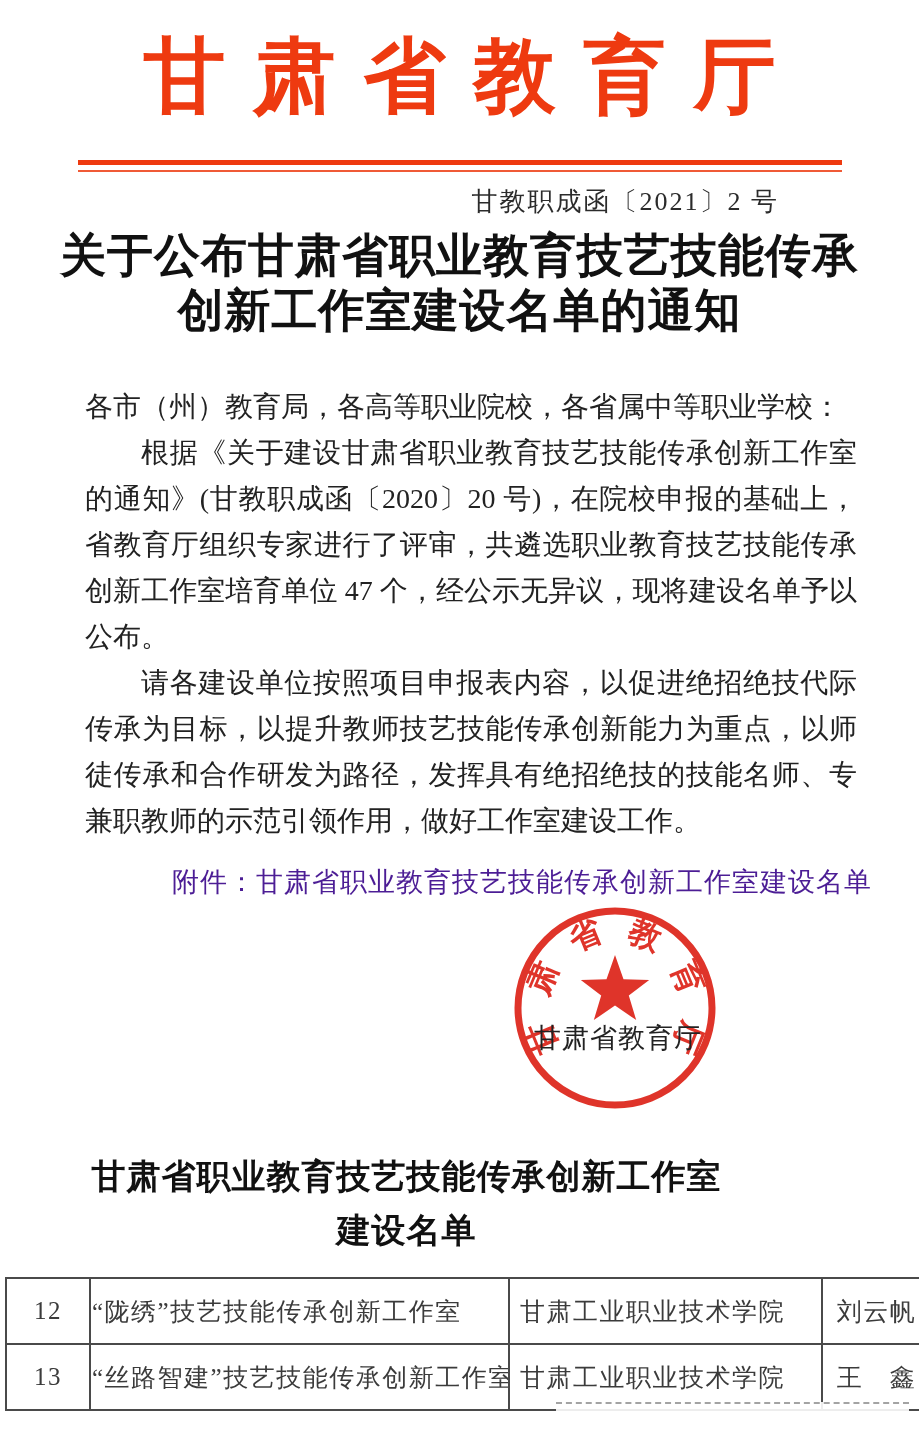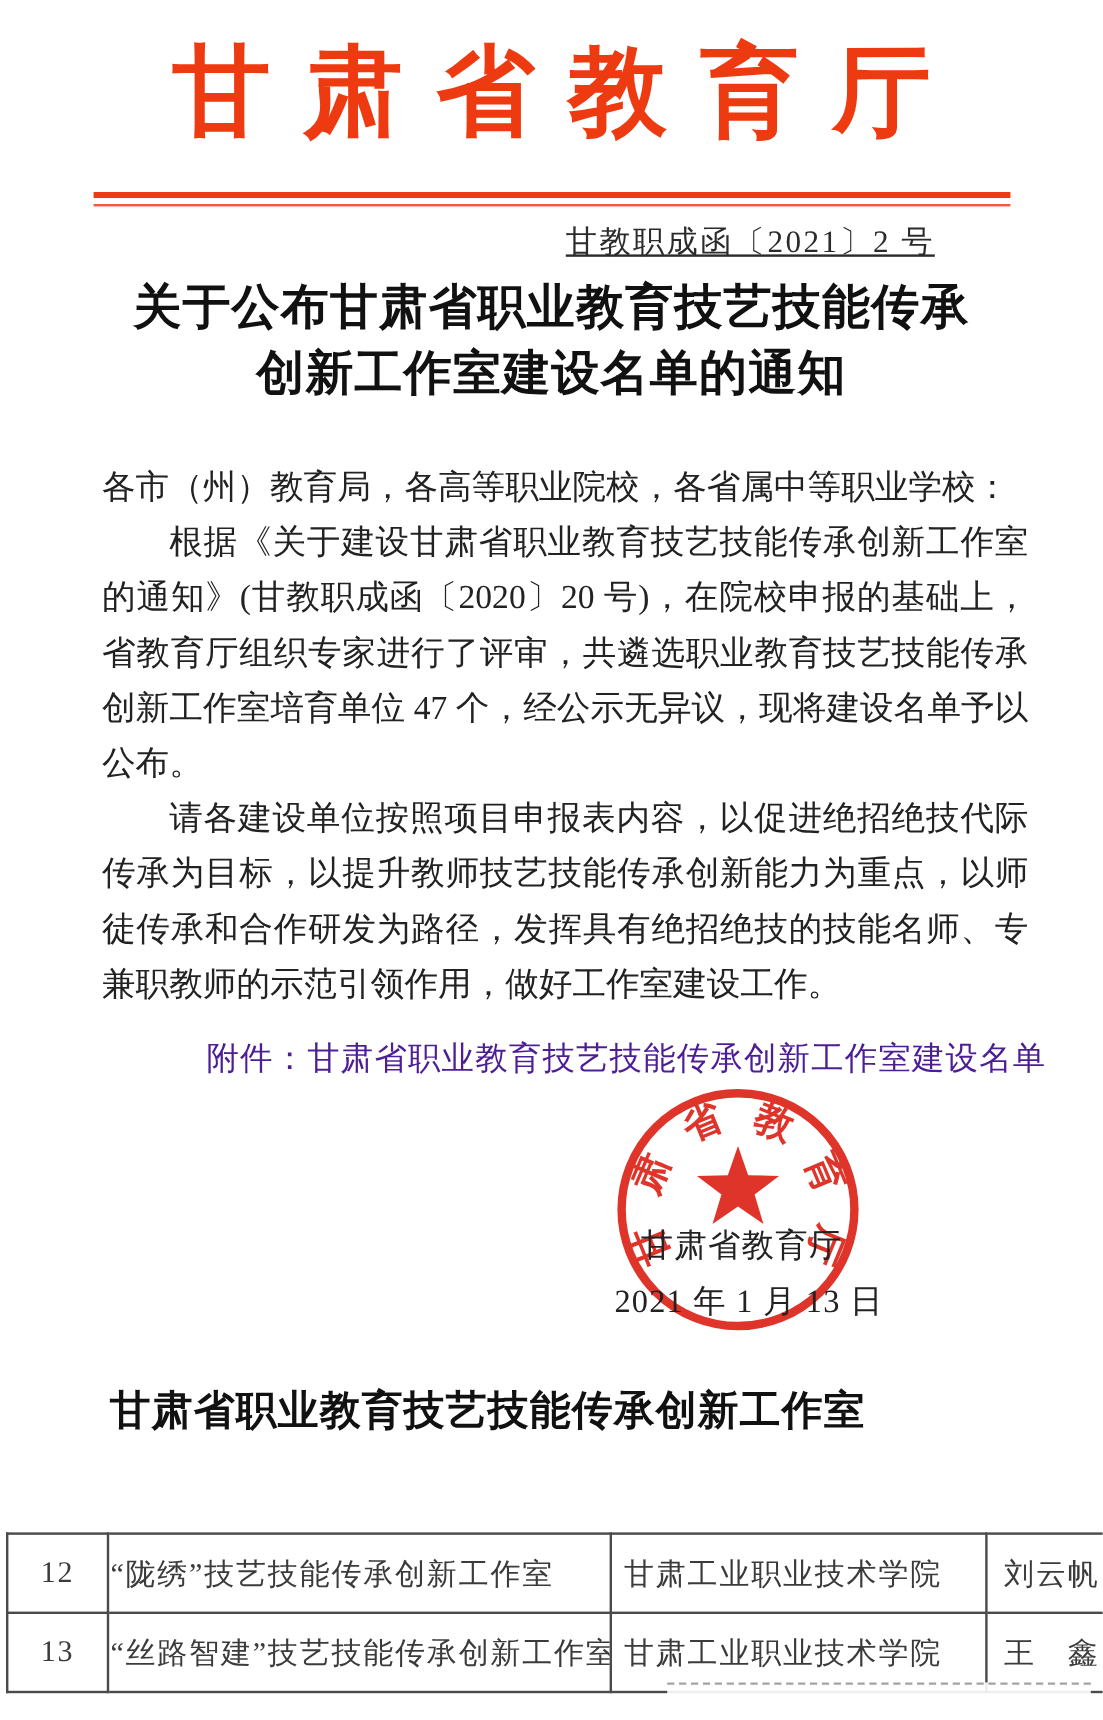--- a/index.html
+++ b/index.html
@@ -35,30 +35,29 @@
     top: 170px; left: 78px; width: 764px; height: 2px;
     background: #f05a36;
   }
   .doc-number {
     position: absolute;
     top: 184px; right: 140px;
     font-size: 26px;
     color: #2b2b2b;
     letter-spacing: 2px;
     white-space: nowrap;
-    text-decoration: underline;
   }
 
   
   .notice-title {
     position: absolute;
     top: 228px; left: 0; width: 919px;
     text-align: center;
     font-weight: bold;
-    font-size: 40px;
+    font-size: 46px;
     line-height: 55px;
     color: #111;
     letter-spacing: 1px;
   }
 
   
   .body-block {
     position: absolute;
     top: 370px; left: 85px; width: 772px;
     font-size: 28px;
@@ -172,24 +171,24 @@
     <polygon points="107,54 115.5,78.3 141.2,78.9 120.8,94.5 128.2,119.1 107,104.5 85.8,119.1 93.2,94.5 72.8,78.9 98.5,78.3" fill="#dd2318"></polygon>
     <defs>
       <path id="sealArc" d="M 53 148.3 A 68 68 0 1 1 161 148.3" fill="none"></path>
     </defs>
     <text font-size="32" fill="#dd2318" font-weight="bold" font-family="Liberation Serif, DejaVu Serif, serif">
       <textPath href="#sealArc" startOffset="2" textLength="298" lengthAdjust="spacing">甘肃省教育厅</textPath>
     </text>
   </svg>
 
   <div class="issuer-line">甘肃省教育厅</div>
-  <div class="date-line">2021 年 1 月 13 日</div>
 
   <div class="appendix-title">
     <div>甘肃省职业教育技艺技能传承创新工作室</div>
+    <div>建设名单</div>
   </div>
 
   <table class="roster">
     <tbody>
       <tr>
         <td class="col-no">12</td>
         <td class="col-work">“陇绣”技艺技能传承创新工作室</td>
         <td class="col-school">甘肃工业职业技术学院</td>
         <td class="col-leader">刘云帆</td>
       </tr>

